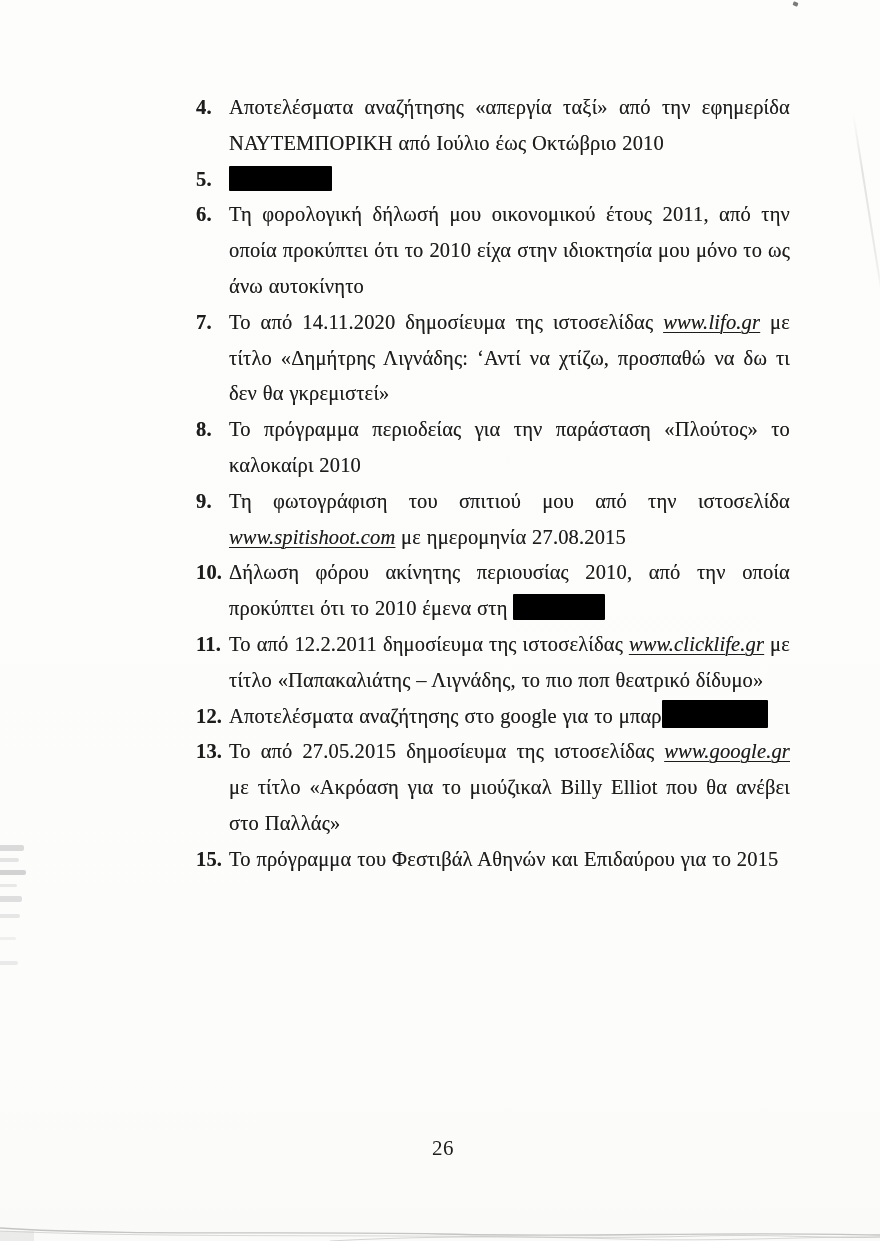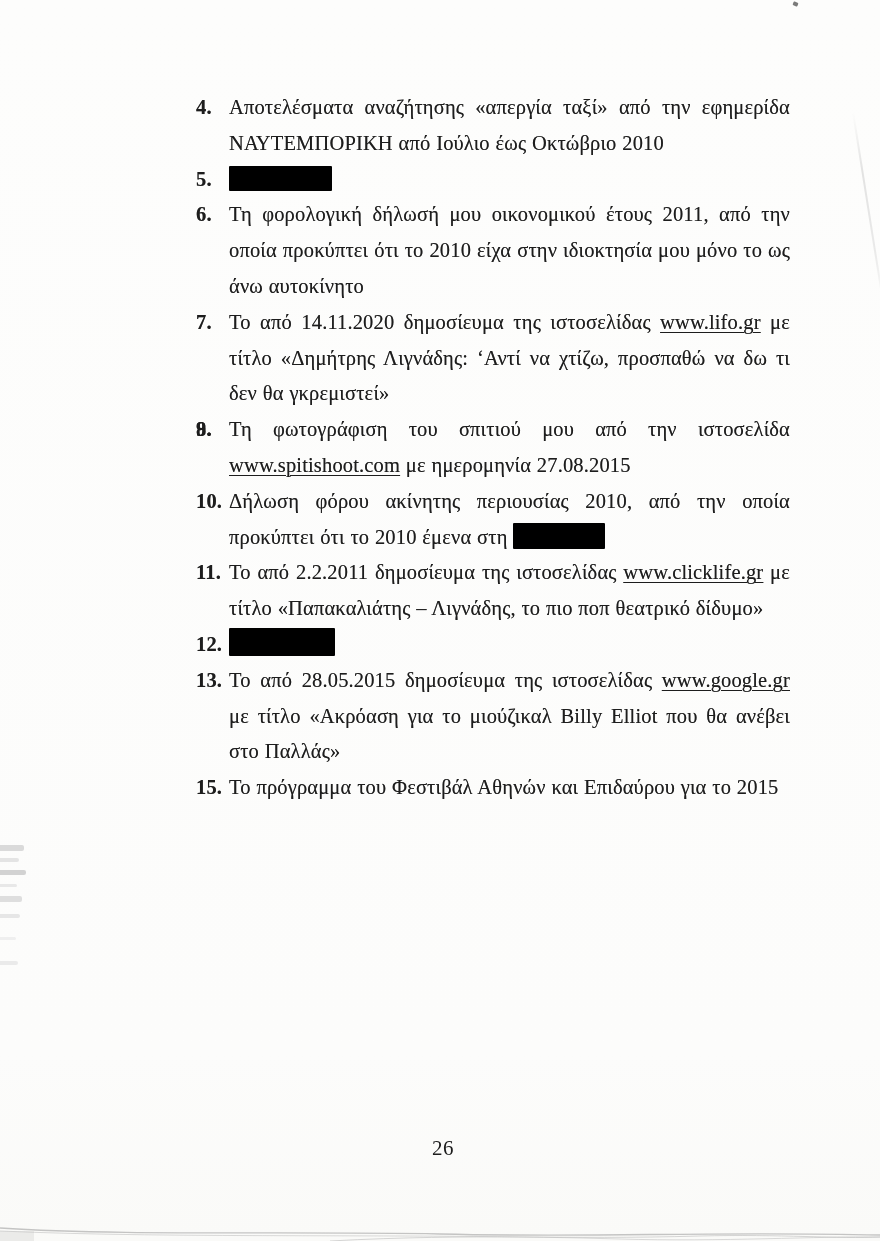--- a/index.html
+++ b/index.html
@@ -34,20 +34,21 @@
     position:absolute;
     left:0;top:0;
     font-weight:700;
     text-align:left;
     white-space:nowrap;
   }
   .link{
     text-decoration:underline;
     text-underline-offset:3px;
     text-decoration-thickness:1.3px;
+    font-style:italic;
   }
   .redaction{
     display:inline-block;
     background:#000;
     vertical-align:-5px;
     border-radius:1px;
   }
   .page-number{
     position:absolute;
     top:1136px;left:0;width:886px;
@@ -83,26 +84,26 @@
 </head>
 <body>
 
 <div class="page">
 
   <div class="content">
       <div class="item"><span class="num">4.</span><span class="txt">Αποτελέσματα αναζήτησης «απεργία ταξί» από την εφημερίδα ΝΑΥΤΕΜΠΟΡΙΚΗ από Ιούλιο έως Οκτώβριο 2010</span></div>
       <div class="item"><span class="num">5.</span><span class="redaction" style="width: 103px; height: 25px;"></span></div>
       <div class="item"><span class="num">6.</span><span class="txt">Τη φορολογική δήλωσή μου οικονομικού έτους 2011, από την οποία προκύπτει ότι το 2010 είχα στην ιδιοκτησία μου μόνο το ως άνω αυτοκίνητο</span></div>
       <div class="item"><span class="num">7.</span><span class="txt">Το από 14.11.2020 δημοσίευμα της ιστοσελίδας </span><span class="link">www.lifo.gr</span><span class="txt"> με τίτλο «Δημήτρης Λιγνάδης: ‘Αντί να χτίζω, προσπαθώ να δω τι δεν θα γκρεμιστεί»</span></div>
-      <div class="item"><span class="num">8.</span></div>
+      <div class="item"><span class="num">8.</span><span class="txt">Το πρόγραμμα περιοδείας για την παράσταση «Πλούτος» το καλοκαίρι 2010</span></div>
       <div class="item"><span class="num">9.</span><span class="txt">Τη φωτογράφιση του σπιτιού μου από την ιστοσελίδα </span><span class="link">www.spitishoot.com</span><span class="txt"> με ημερομηνία 27.08.2015</span></div>
       <div class="item"><span class="num">10.</span><span class="txt">Δήλωση φόρου ακίνητης περιουσίας 2010, από την οποία προκύπτει ότι το 2010 έμενα στη </span><span class="redaction" style="width: 92px; height: 26px;"></span></div>
-      <div class="item"><span class="num">11.</span><span class="txt">Το από 2.2.2011 δημοσίευμα της ιστοσελίδας </span><span class="link">www.clicklife.gr</span><span class="txt"> με τίτλο «Παπακαλιάτης – Λιγνάδης, το πιο ποπ θεατρικό δίδυμο»</span></div>
-      <div class="item"><span class="num">12.</span><span class="redaction" style="width: 106px; height: 28px;"></span></div>
-      <div class="item"><span class="num">13.</span><span class="txt">Το από 28.05.2015 δημοσίευμα της ιστοσελίδας </span><span class="link">www.google.gr</span><span class="txt"> με τίτλο «Ακρόαση για το μιούζικαλ Billy Elliot που θα ανέβει στο Παλλάς»</span></div>
+      <div class="item"><span class="num">11.</span><span class="txt">Το από 12.2.2011 δημοσίευμα της ιστοσελίδας </span><span class="link">www.clicklife.gr</span><span class="txt"> με τίτλο «Παπακαλιάτης – Λιγνάδης, το πιο ποπ θεατρικό δίδυμο»</span></div>
+      <div class="item"><span class="num">12.</span><span class="txt">Αποτελέσματα αναζήτησης στο google για το μπαρ</span><span class="redaction" style="width: 106px; height: 28px;"></span></div>
+      <div class="item"><span class="num">13.</span><span class="txt">Το από 27.05.2015 δημοσίευμα της ιστοσελίδας </span><span class="link">www.google.gr</span><span class="txt"> με τίτλο «Ακρόαση για το μιούζικαλ Billy Elliot που θα ανέβει στο Παλλάς»</span></div>
       <div class="item"><span class="num">15.</span><span class="txt">Το πρόγραμμα του Φεστιβάλ Αθηνών και Επιδαύρου για το 2015</span></div>
     </div>
 
   <div class="page-number">26</div>
 
   <div class="speck"></div>
   <div class="crease"></div>
   <div class="streaks">
     <i></i>
       <i></i>

